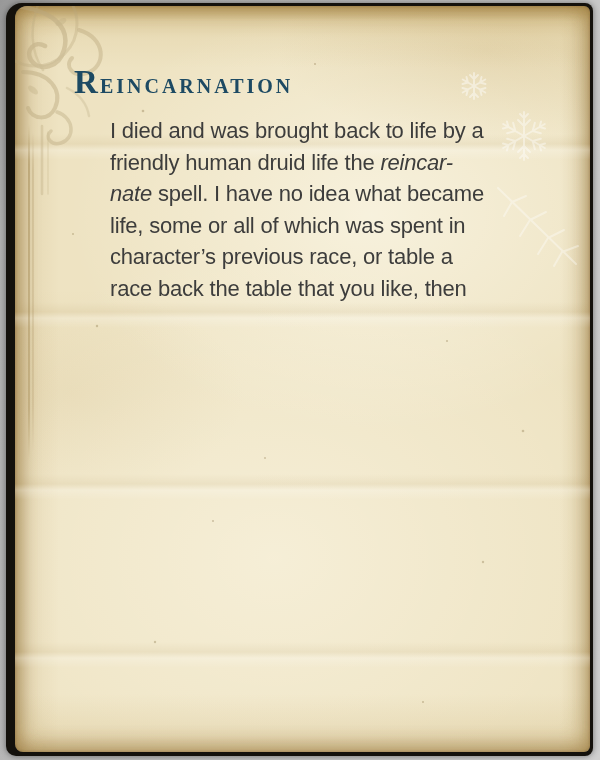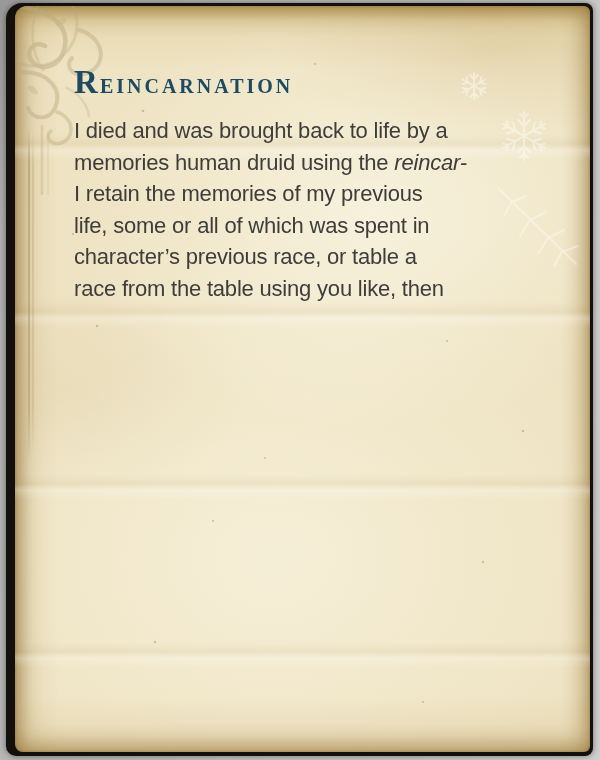--- a/index.html
+++ b/index.html
@@ -168,25 +168,25 @@
             <circle cx="140" cy="636" r="1.2"></circle>
           <circle cx="408" cy="696" r="1.1"></circle>
             <circle cx="58" cy="228" r="1.0"></circle>
           <circle cx="300" cy="58" r="1.1"></circle>
             <circle cx="250" cy="452" r="1.0"></circle>
         </g>
       </svg>
 
       <div class="content">
         <h1 class="heading" style="color: rgb(29, 74, 99);">Reincarnation</h1>
-        <div class="paragraph" style="color: rgb(61, 61, 60);">
+        <div class="paragraph" style="color: rgb(61, 61, 60); margin-left: 36px;">
             <div class="line"><span>I died and was brought back to life by a</span></div>
-            <div class="line"><span>memories human druid using the </span><em>reincar-</em></div>
-            <div class="line"><span>I retain the memories of my previous</span></div>
+            <div class="line"><span>friendly human druid life the </span><em>reincar-</em></div>
+            <div class="line"><em>nate</em><span> spell. I have no idea what became</span></div>
             <div class="line"><span>life, some or all of which was spent in</span></div>
             <div class="line"><span>character’s previous race, or table a</span></div>
-            <div class="line"><span>race from the table using you like, then</span></div>
+            <div class="line"><span>race back the table that you like, then</span></div>
           </div>
       </div>
 
     </div>
   </div>
 </div>
 
 </body></html>

